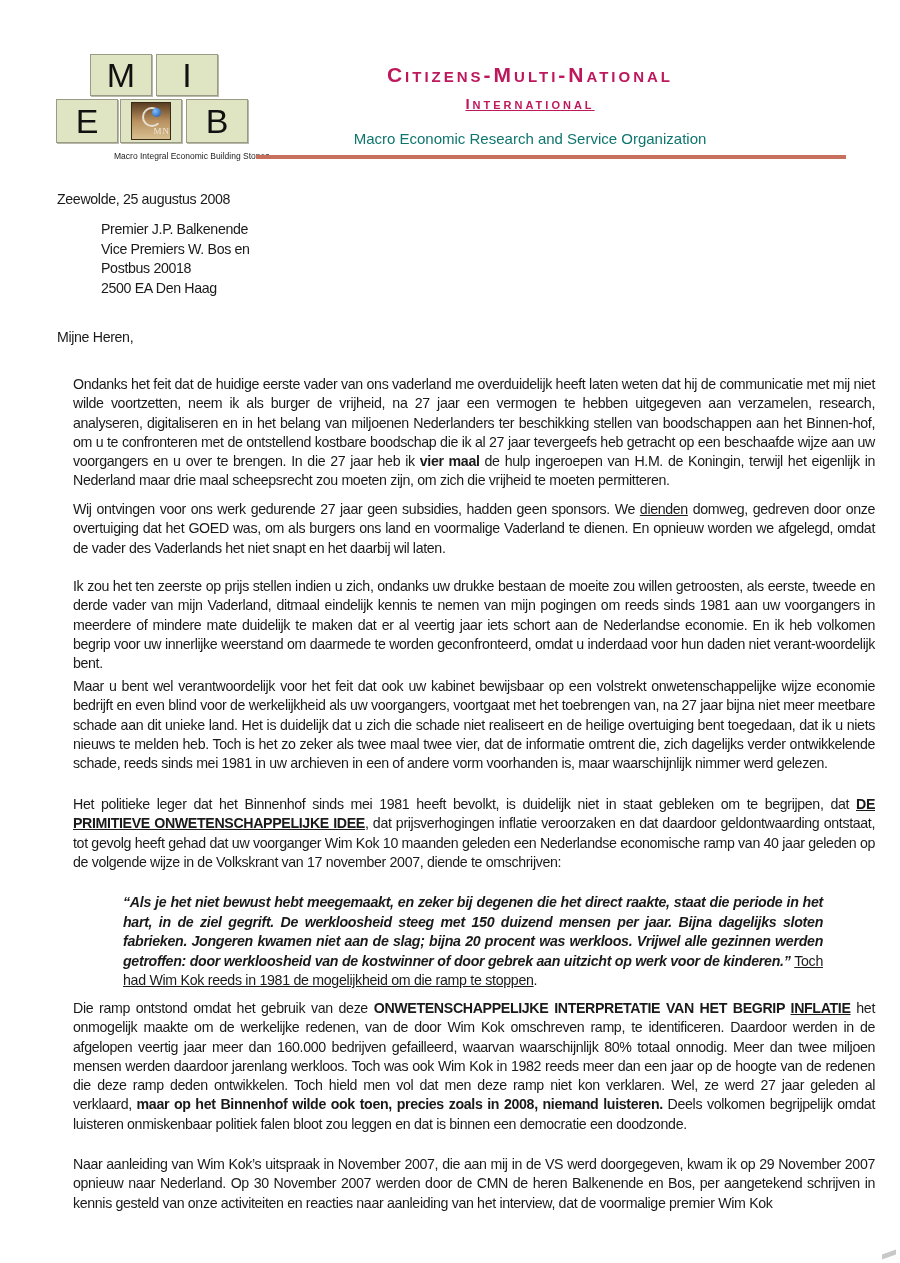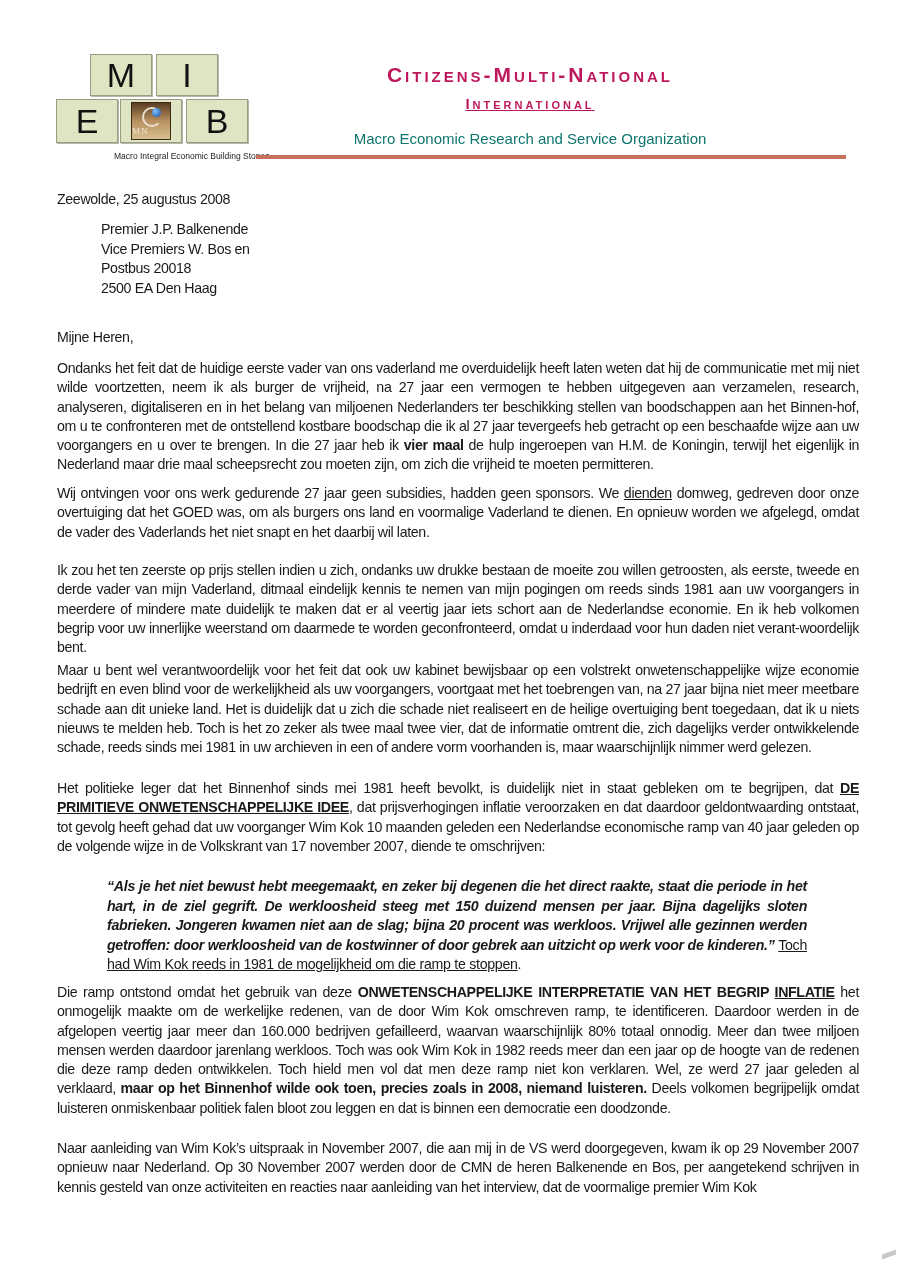--- a/index.html
+++ b/index.html
@@ -16,41 +16,41 @@
   .tile-i { left: 100px; top: 0; width: 60px; height: 40px; }
   .tile-e { left: 0; top: 45px; width: 60px; height: 42px; }
   .tile-c { left: 64px; top: 45px; width: 60px; height: 42px; }
   .tile-b { left: 130px; top: 45px; width: 60px; height: 42px; }
   .cmn-badge { width: 38px; height: 36px; background: linear-gradient(#5a3d22, #b89060, #d8c090);
                border: 1px solid #3a2a18; position: relative; }
   .cmn-badge .ring { position: absolute; left: 10px; top: 4px; width: 16px; height: 16px;
                      border: 2px solid #e8e0d0; border-radius: 50%; border-right-color: transparent; }
   .cmn-badge .globe { position: absolute; left: 20px; top: 5px; width: 9px; height: 9px;
                       border-radius: 50%; background: radial-gradient(circle at 35% 35%, #7fc0ff, #1a4fa0); }
-  .cmn-badge .mn { position: absolute; left: 0; right: 0; bottom: 3px; text-align: left;
+  .cmn-badge .mn { position: absolute; left: 0; right: 0; bottom: 3px; text-align: right;
                    font-family: "Liberation Serif", serif; font-size: 9px; color: #f0e8d8; letter-spacing: 1px; }
   .logo-caption { position: absolute; left: 10px; top: 97px; font-size: 8.5px; color: #222;
                   white-space: nowrap; padding-left: 48px; }
 
   .org-title { position: absolute; left: 270px; top: 62px; width: 520px; text-align: center;
                color: #be185d; font-family: "Liberation Sans", sans-serif; font-weight: bold;
                letter-spacing: 3px; }
   .org-title .line1 { font-size: 21px; line-height: 26px; font-variant: small-caps; }
   .org-title .line2 { font-size: 15px; line-height: 30px; font-variant: small-caps; margin-top: 1px; text-decoration: underline; }
   .org-sub { position: absolute; left: 270px; top: 130px; width: 520px; text-align: center;
              color: #0f766e; font-size: 15px; }
   .rule { position: absolute; left: 256px; top: 155px; width: 590px; height: 4px;
           background: #c8705e; }
 
   
   .text { position: absolute; left: 57px; width: 802px; font-size: 14.2px; line-height: 19.3px;
           font-family: "Liberation Sans", sans-serif; color: #1a1a1a; letter-spacing: -0.35px;
           text-align: justify; }
   .addr { line-height: 19.5px; text-align: left; }
-  p { margin: 0; }
+  p { margin: 16px; }
   .b { font-weight: bold; }
   .u { text-decoration: underline; }
   .quote { position: absolute; left: 107px; width: 700px; font-size: 14.2px; line-height: 19.5px;
            font-weight: bold; font-style: italic; text-align: justify; letter-spacing: -0.3px; }
   .quote .plain { font-weight: normal; font-style: normal; text-decoration: underline; }
   .corner-mark { position: absolute; right: 4px; bottom: 6px; width: 14px; height: 5px;
                  background: #c8c8c8; transform: skewY(-20deg); }
 </style>
 </head>
 <body>

